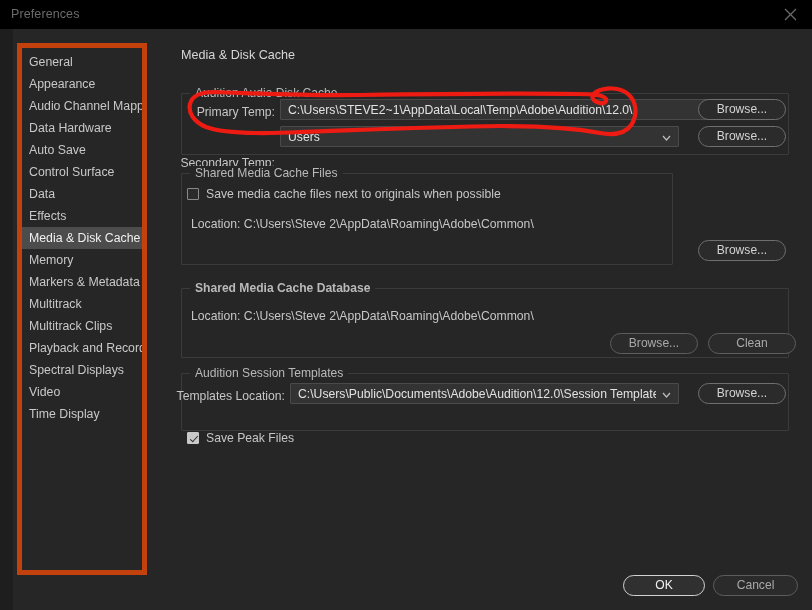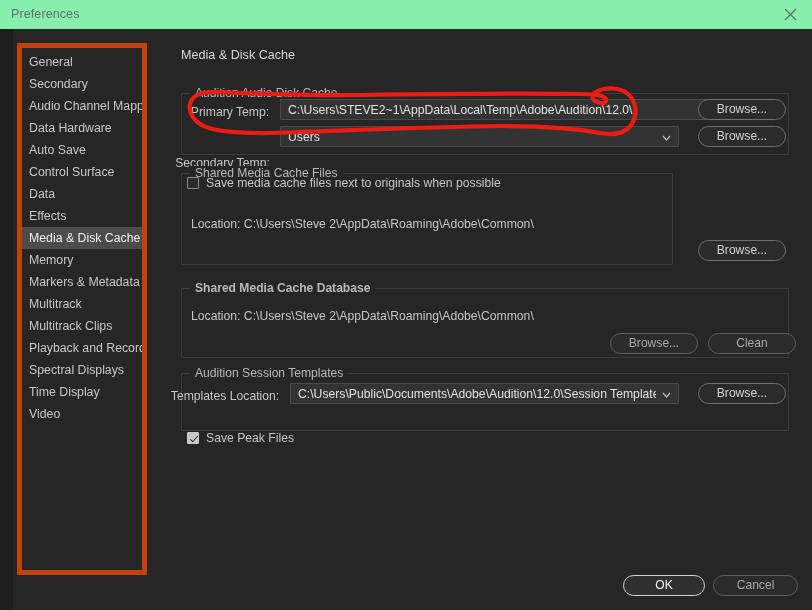--- a/index.html
+++ b/index.html
@@ -22,21 +22,21 @@
     height: 610px;
     background: #262626;
   }
 
   
   .titlebar {
     position: absolute;
     left: 0; top: 0;
     width: 812px;
     height: 29px;
-    background: #86efac;
+    background: #000000;
     box-sizing: border-box;
   }
   .titlebar-title {
     position: absolute;
     left: 11px;
     top: 7px;
     font-size: 12.5px;
     color: #6b6b6b;
     letter-spacing: .1px;
     white-space: nowrap;
@@ -125,21 +125,21 @@
     color: #b9b9b9;
     white-space: nowrap;
   }
 
   
   .field-label {
     position: absolute;
     font-size: 12.2px;
     color: #c6c6c6;
     white-space: nowrap;
-    text-align: center;
+    text-align: right;
   }
   .static-text {
     position: absolute;
     font-size: 12.2px;
     color: #c6c6c6;
     white-space: nowrap;
   }
 
   
   .combo {
@@ -268,36 +268,36 @@
         <line x1="1" y1="1" x2="12" y2="12" stroke="#6a6a6a" stroke-width="1.2"></line>
         <line x1="12" y1="1" x2="1" y2="12" stroke="#6a6a6a" stroke-width="1.2"></line>
       </svg>
     </div>
   </div>
 
   <div class="left-strip"></div>
 
   <div class="sidebar">
     <div class="side-item">General</div>
-    <div class="side-item">Secondary</div>
+    <div class="side-item">Appearance</div>
     <div class="side-item">Audio Channel Mapping</div>
     <div class="side-item">Data Hardware</div>
     <div class="side-item">Auto Save</div>
     <div class="side-item">Control Surface</div>
     <div class="side-item">Data</div>
     <div class="side-item">Effects</div>
     <div class="side-item selected">Media &amp; Disk Cache</div>
     <div class="side-item">Memory</div>
     <div class="side-item">Markers &amp; Metadata</div>
     <div class="side-item">Multitrack</div>
     <div class="side-item">Multitrack Clips</div>
     <div class="side-item">Playback and Recording</div>
     <div class="side-item">Spectral Displays</div>
+    <div class="side-item">Video</div>
     <div class="side-item">Time Display</div>
-    <div class="side-item">Video</div>
   </div>
 
   <div class="main">
 
     <div class="pane-title">Media &amp; Disk Cache</div>
 
     <div class="group" style="left:21px; top:50px; width:608px; height:62px;">
       <div class="group-legend">Audition Audio Disk Cache</div>
     </div>
     <div class="field-label" style="left:25px; top:62px; width:90px;">Primary Temp:</div>
@@ -318,21 +318,21 @@
         <svg width="9" height="6" viewBox="0 0 9 6">
           <path d="M1 1 L4.5 5 L8 1" fill="none" stroke="#bdbdbd" stroke-width="1.2"></path>
         </svg>
       </div>
     </div>
     <div class="pill" style="left:538px; top:83px; width:88px;">Browse...</div>
 
     <div class="group" style="left:21px; top:130px; width:492px; height:92px;">
       <div class="group-legend">Shared Media Cache Files</div>
     </div>
-    <div class="cbrow" style="left:27px; top:133px;align-items:center;">
+    <div class="cbrow" style="left:27px; top:144px;align-items:center;">
       <span class="cbox"></span>
       <span class="cblabel">Save media cache files next to originals when possible</span>
     </div>
     <div class="static-text" style="left:31px; top:174px;">Location: C:\Users\Steve 2\AppData\Roaming\Adobe\Common\</div>
     <div class="pill" style="left:538px; top:197px; width:88px;">Browse...</div>
 
     <div class="group" style="left:21px; top:245px; width:608px; height:70px;font-weight:bold;">
       <div class="group-legend">Shared Media Cache Database</div>
     </div>
     <div class="static-text" style="left:31px; top:266px;">Location: C:\Users\Steve 2\AppData\Roaming\Adobe\Common\</div>

